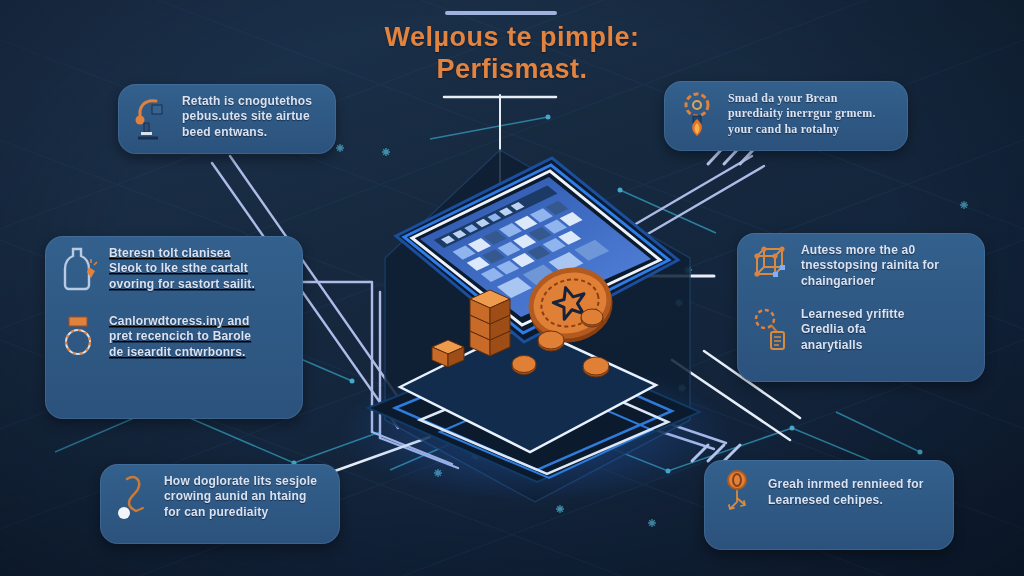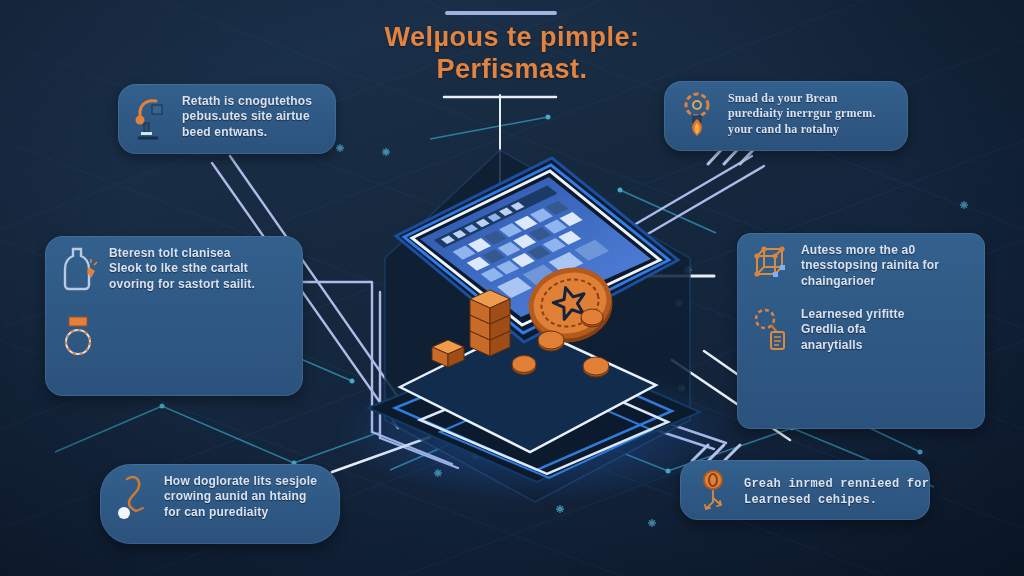--- a/index.html
+++ b/index.html
@@ -26,24 +26,24 @@
     box-shadow:inset 0 0 0 1px rgba(130,170,215,.18), 0 5px 12px rgba(0,0,0,.35);
   }
   .row{display:flex;align-items:center;gap:10px;}
   .icon{flex:0 0 auto;width:42px;height:50px;display:flex;align-items:center;justify-content:center;}
   .txt{display:flex;flex-direction:column;}
   .txt span{display:block;font-size:12px;font-weight:bold;color:#dbe3f2;line-height:1.3;
     letter-spacing:.2px;white-space:nowrap;text-shadow:0 1px 1px rgba(8,18,34,.6);}
   
   .c-tl{left:118px;top:84px;width:218px;height:70px;}
   .c-tr{left:664px;top:81px;width:244px;height:70px;font-family:Liberation Serif, serif;}
-  .c-ml{left:45px;top:236px;width:258px;height:160px;gap:18px;}
-  .c-mr{left:737px;top:233px;width:248px;height:196px;gap:14px;border-radius:14px;}
-  .c-bl{left:100px;top:464px;width:240px;height:80px;border-radius:31px;}
-  .c-br{left:680px;top:460px;width:250px;height:60px;font-family:Liberation Mono, monospace;}
+  .c-ml{left:45px;top:236px;width:258px;height:183px;gap:18px;text-decoration:underline;}
+  .c-mr{left:737px;top:233px;width:248px;height:149px;gap:14px;}
+  .c-bl{left:100px;top:464px;width:240px;height:80px;}
+  .c-br{left:704px;top:460px;width:250px;height:90px;}
 </style>
 </head>
 <body>
 
 <div class="stage">
 
   <svg class="bg-svg" width="1024" height="576" viewBox="0 0 1024 576">
     <defs>
       <radialGradient id="padGlow" cx="50%" cy="50%" r="50%">
         <stop offset="0%" stop-color="#2a6fdc" stop-opacity="0.45"></stop>
@@ -293,20 +293,25 @@
       </div>
     </div>
     <div class="row">
       <span class="icon">
         <svg width="40" height="48" viewBox="0 0 40 48">
           <rect x="11" y="4" width="18" height="9" fill="#e0813d" stroke="#a34d1c"></rect>
           <circle cx="20" cy="29" r="12" fill="none" stroke="#d8e2ef" stroke-width="2"></circle>
           <circle cx="20" cy="29" r="12" fill="none" stroke="#e0813d" stroke-width="2.4" stroke-dasharray="3 4"></circle>
         </svg>
       </span>
+      <div class="txt">
+        <span>Canlorwdtoress.iny and</span>
+        <span>pret recencich to Barole</span>
+        <span>de iseardit cntwrbonrs.</span>
+      </div>
     </div>
   </div>
 
   <div class="callout c-mr">
     <div class="row">
       <span class="icon">
         <svg width="40" height="48" viewBox="0 0 40 48">
           <g stroke="#d98a3f" stroke-width="2" fill="none">
             <rect x="7" y="14" width="18" height="18"></rect>
             <rect x="14" y="7" width="18" height="18"></rect>

